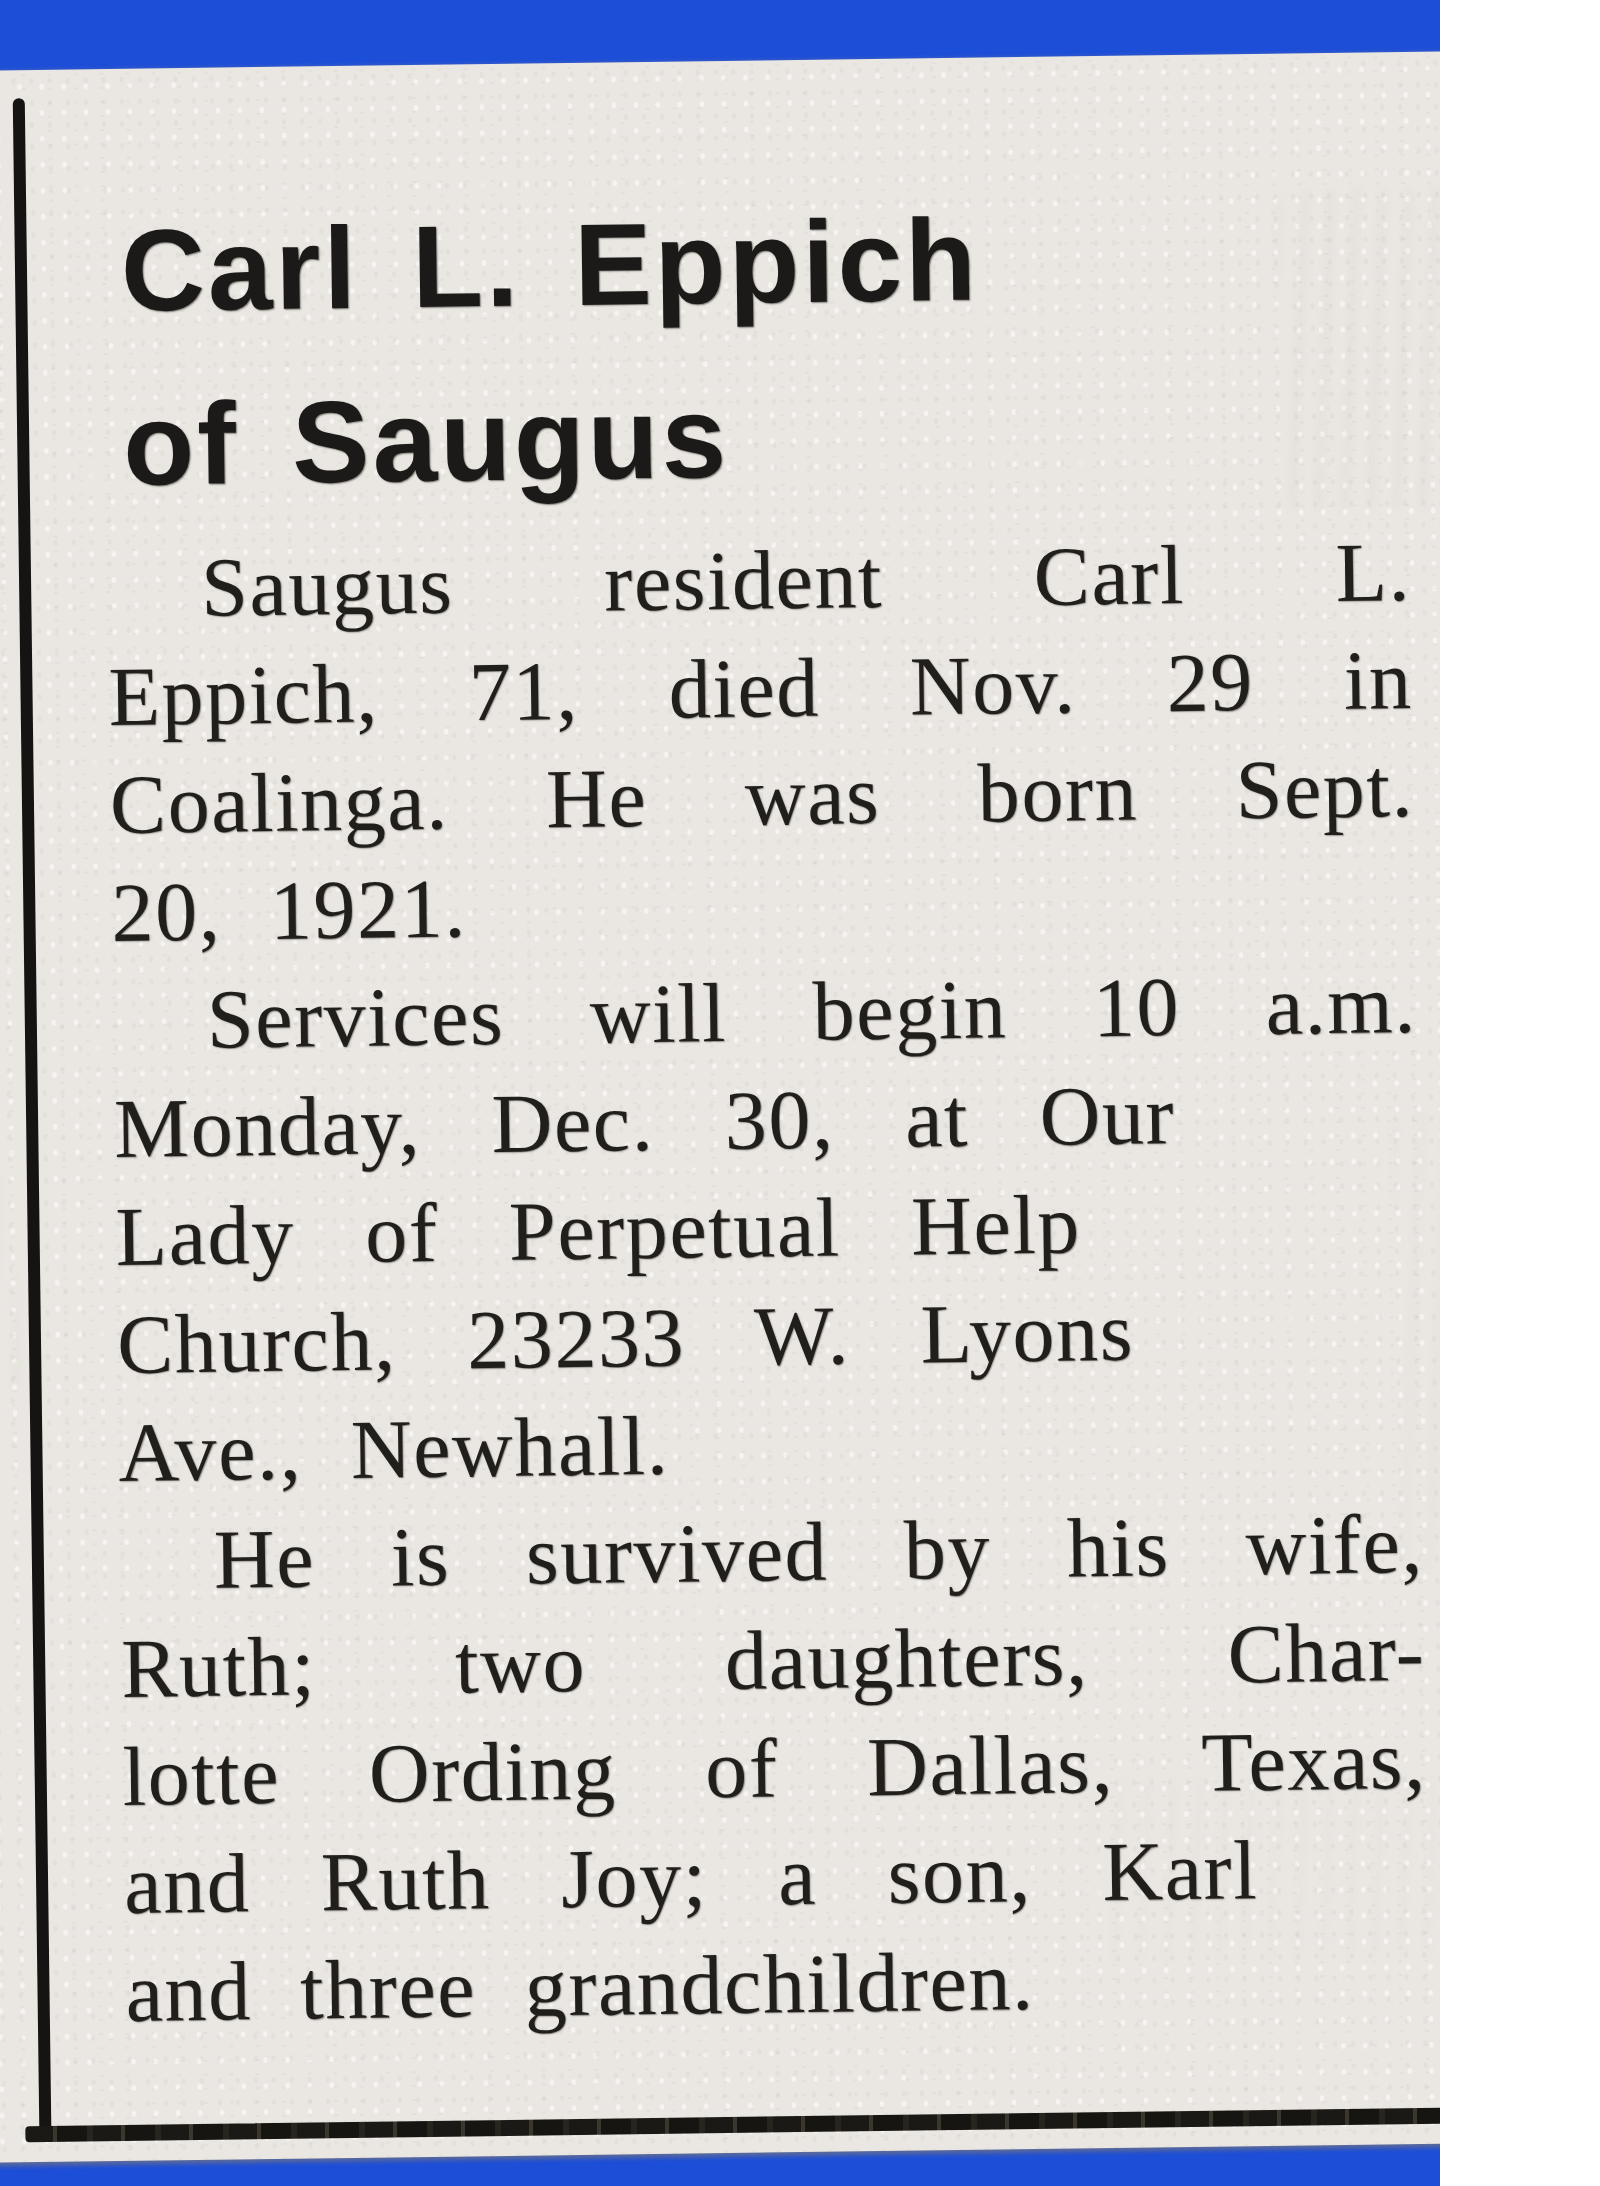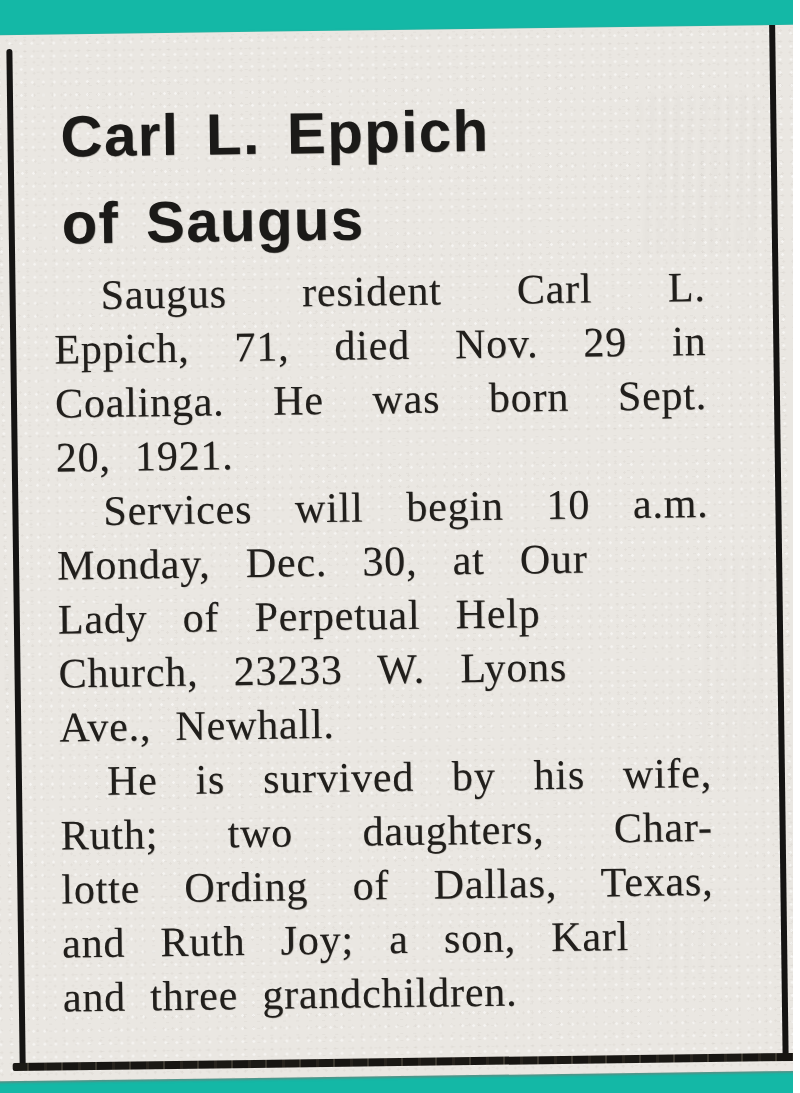--- a/index.html
+++ b/index.html
@@ -3,22 +3,22 @@
 <meta charset="utf-8">
 <style>
   html, body { margin: 0; padding: 0; }
   body {
     width: 800px; height: 1093px;
     font-family: "Liberation Serif", "DejaVu Serif", serif;
     background: #ffffff;
   }
   .scan {
     position: relative;
-    width: 793px; height: 1093px;
-    background: #14b8a6;
+    width: 720px; height: 1093px;
+    background: #1d4ed8;
     overflow: hidden;
   }
   
   .paper {
     position: absolute;
     left: -18px; top: 30px;
     width: 836px; height: 1046px;
     background-color: #eae7e2;
     background-image:
       radial-gradient(rgba(140,130,118,0.08) 1px, transparent 1.3px),

